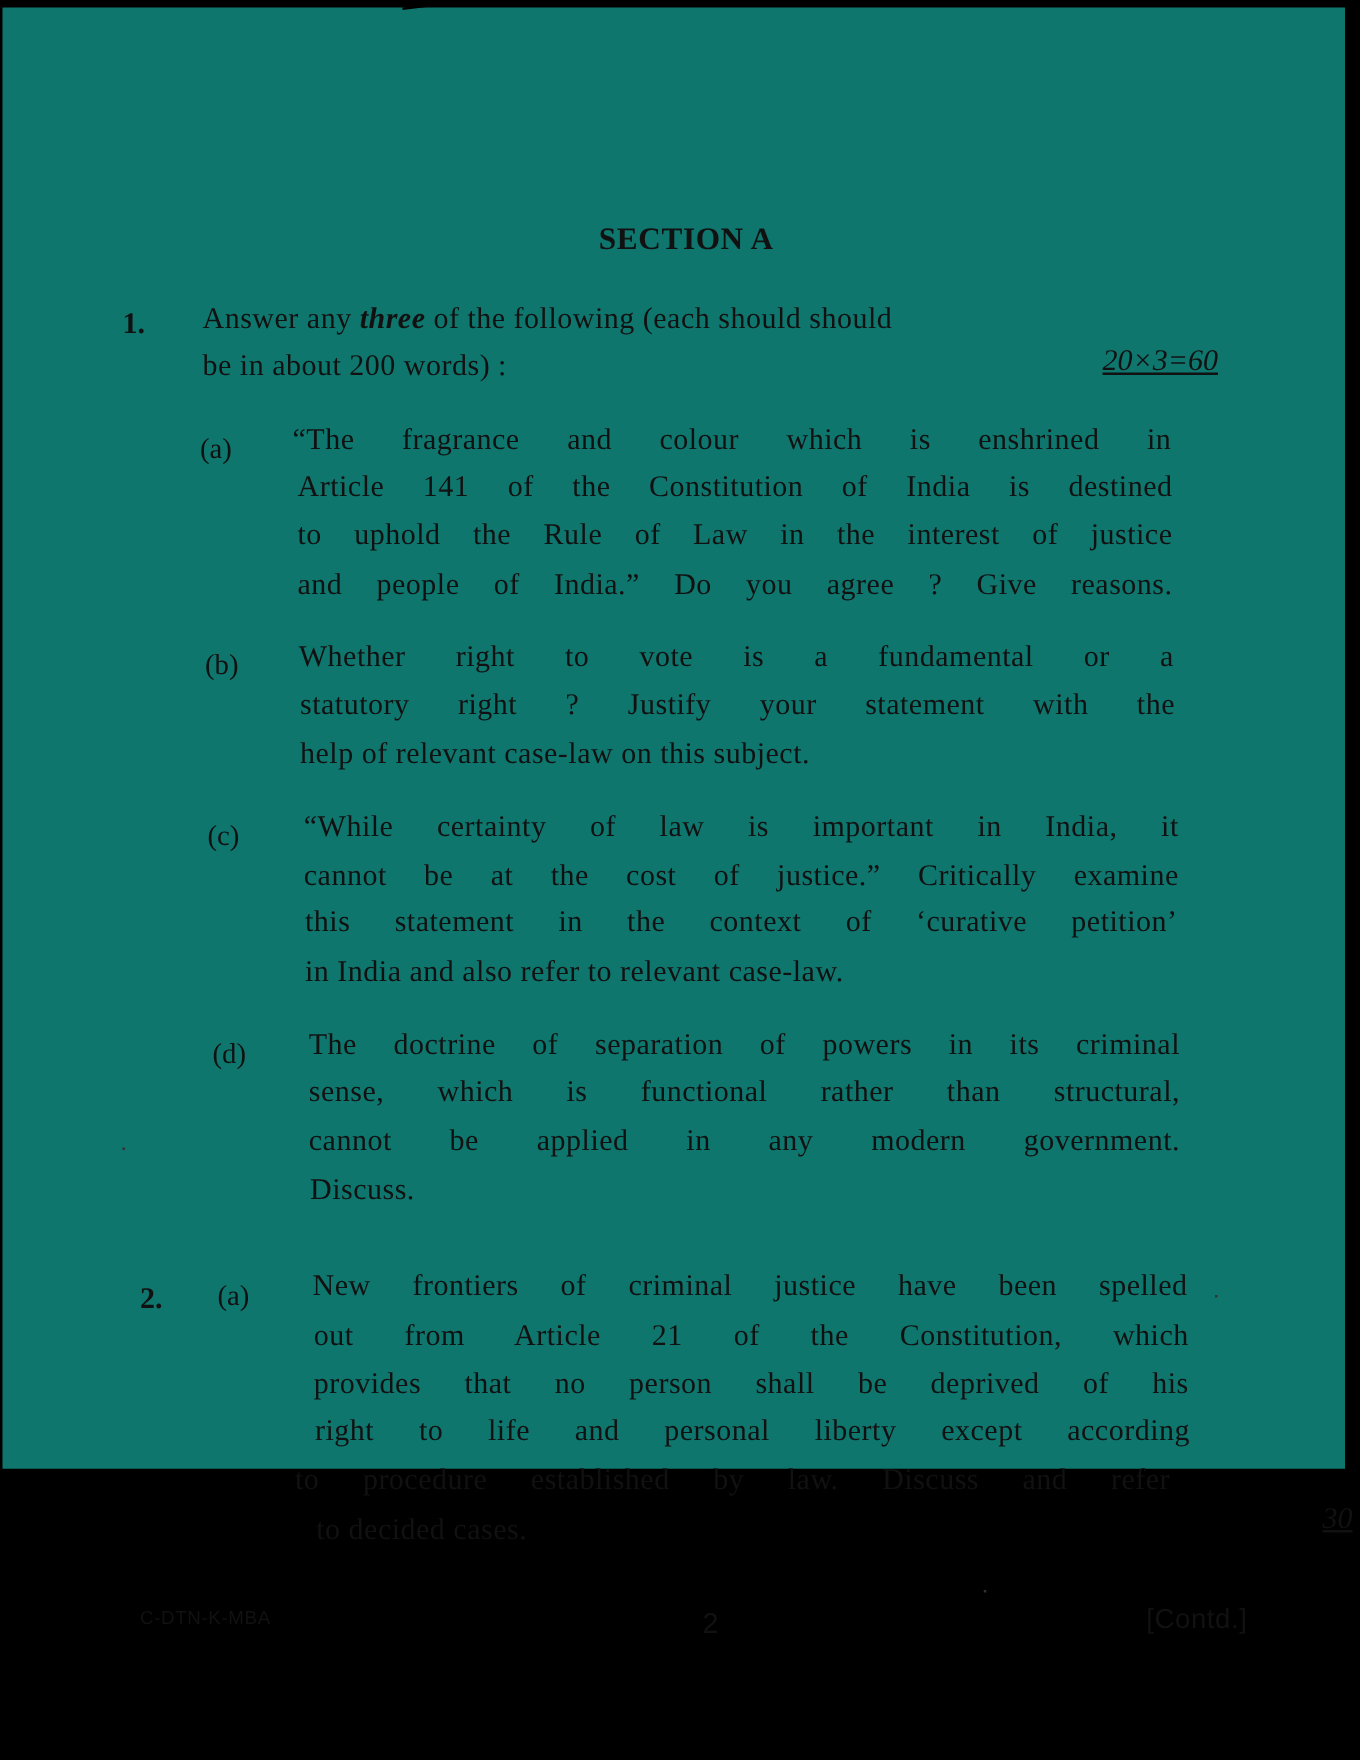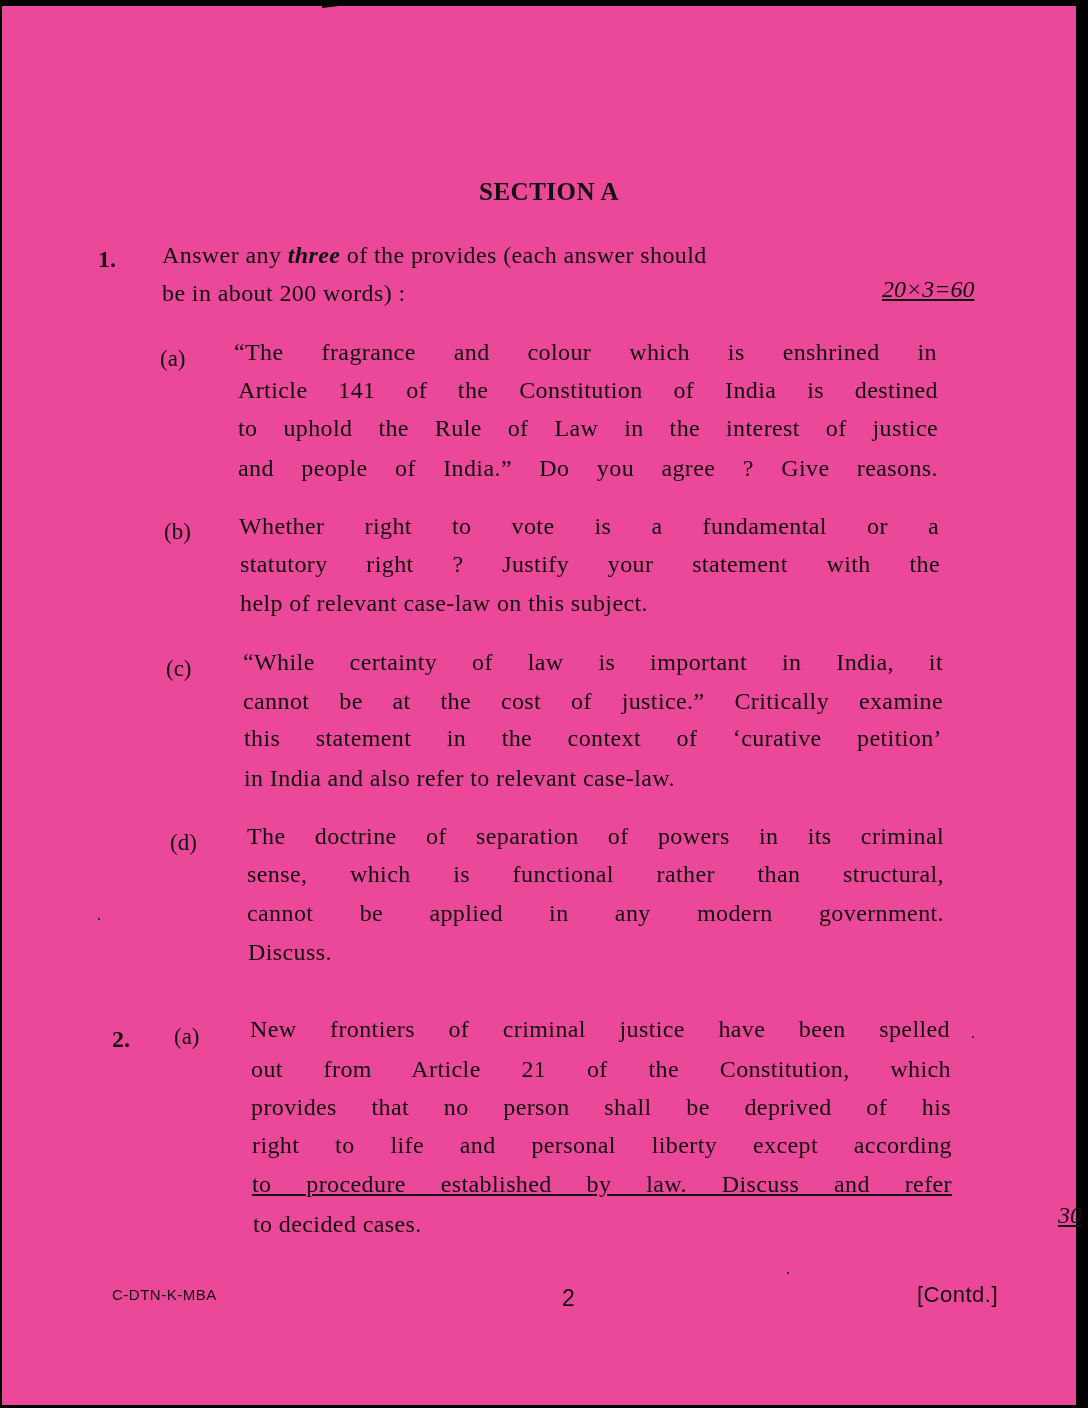--- a/index.html
+++ b/index.html
@@ -1,17 +1,17 @@
 <!DOCTYPE html>
 <html><head>
 <meta charset="utf-8">
 <style>
   html, body { margin: 0; padding: 0; background: #000; }
   body { width: 1088px; height: 1408px; position: relative; overflow: hidden; font-family: "DejaVu Serif", "Liberation Serif", serif; color: #111; }
-  .page { position: absolute; left: 2px; top: 6px; width: 1074px; height: 1399px; background: #ec4899; }
+  .page { position: absolute; left: 2px; top: 6px; width: 1074px; height: 1169px; background: #0f766e; }
   .topline { position: absolute; left: 320px; top: 0px; width: 50px; height: 2px; background: #000; transform: rotate(-7deg); transform-origin: left center; }
   .section-title { position: absolute; left: 0; width: 1094px; top: 172px; text-align: center; font-family: "Liberation Serif", serif; font-weight: bold; font-size: 25px; letter-spacing: 0.5px; }
   .qnum { position: absolute; font-family: "Liberation Serif", serif; font-weight: bold; font-size: 24px; }
   .line { position: absolute; font-family: "Liberation Serif", serif; font-size: 24px; white-space: nowrap; letter-spacing: 0.4px; }
   .just { text-align: justify; text-align-last: justify; white-space: normal; }
   .label { position: absolute; font-family: "Liberation Serif", serif; font-size: 23px; }
   .marks { position: absolute; font-family: "Liberation Serif", serif; font-style: italic; font-size: 24px; text-decoration: underline; }
   .footer-code { position: absolute; left: 110px; top: 1280px; font-family: "Liberation Sans", sans-serif; font-size: 15px; letter-spacing: 0.5px; }
   .footer-page { position: absolute; left: 560px; top: 1279px; font-family: "Liberation Sans", sans-serif; font-size: 23px; }
   .footer-contd { position: absolute; left: 915px; top: 1276px; font-family: "Liberation Sans", sans-serif; font-size: 22px; letter-spacing: 0.5px; }
@@ -19,21 +19,21 @@
 </style>
 </head>
 <body>
 
 <div class="page">
   <div class="topline"></div>
 
   <div class="section-title">SECTION A</div>
 
   <div class="qnum" style="left:96px; top:240px;">1.</div>
-  <div class="line" style="left:160px; top:236px;"><span>Answer any </span><b><i>three</i></b><span> of the provides (each answer should</span></div>
+  <div class="line" style="left:160px; top:236px;"><span>Answer any </span><b><i>three</i></b><span> of the following (each should should</span></div>
   <div class="line" style="left:160px; top:274px;">be in about 200 words) :</div>
   <div class="marks" style="left:880px; top:270px;">20×3=60</div>
 
   <div class="label" style="left:158px; top:340px;">(a)</div>
   <div class="line just" style="left:232px; top:333px; width:703px;">“The fragrance and colour which is enshrined in</div>
   <div class="line just" style="left:236px; top:371px; width:700px;">Article 141 of the Constitution of India is destined</div>
   <div class="line just" style="left:236px; top:409px; width:700px;">to uphold the Rule of Law in the interest of justice</div>
   <div class="line just" style="left:236px; top:449px; width:700px;">and people of India.” Do you agree ? Give reasons.</div>
 
   <div class="label" style="left:162px; top:513px;">(b)</div>
@@ -52,21 +52,21 @@
   <div class="line just" style="left:245px; top:855px; width:697px;">sense, which is functional rather than structural,</div>
   <div class="line just" style="left:245px; top:894px; width:697px;">cannot be applied in any modern government.</div>
   <div class="line" style="left:246px; top:933px;">Discuss.</div>
 
   <div class="qnum" style="left:110px; top:1020px;">2.</div>
   <div class="label" style="left:172px; top:1018px;">(a)</div>
   <div class="line just" style="left:248px; top:1010px; width:700px;">New frontiers of criminal justice have been spelled</div>
   <div class="line just" style="left:249px; top:1050px; width:700px;">out from Article 21 of the Constitution, which</div>
   <div class="line just" style="left:249px; top:1088px; width:700px;">provides that no person shall be deprived of his</div>
   <div class="line just" style="left:250px; top:1126px; width:700px;">right to life and personal liberty except according</div>
-  <div class="line just" style="left:250px; top:1165px; width:700px;text-decoration:underline;">to procedure established by law. Discuss and refer</div>
+  <div class="line just" style="left:234px; top:1165px; width:700px;">to procedure established by law. Discuss and refer</div>
   <div class="line" style="left:251px; top:1205px;">to decided cases.</div>
   <div class="marks" style="left:1024px; top:1196px;margin-left:32px;">30</div>
 
   <div class="dot" style="left:970px; top:1030px;"></div>
   <div class="dot" style="left:96px; top:912px;"></div>
   <div class="dot" style="left:785px; top:1266px;"></div>
 
   <div class="footer-code">C-DTN-K-MBA</div>
   <div class="footer-page">2</div>
   <div class="footer-contd">[Contd.]</div>

